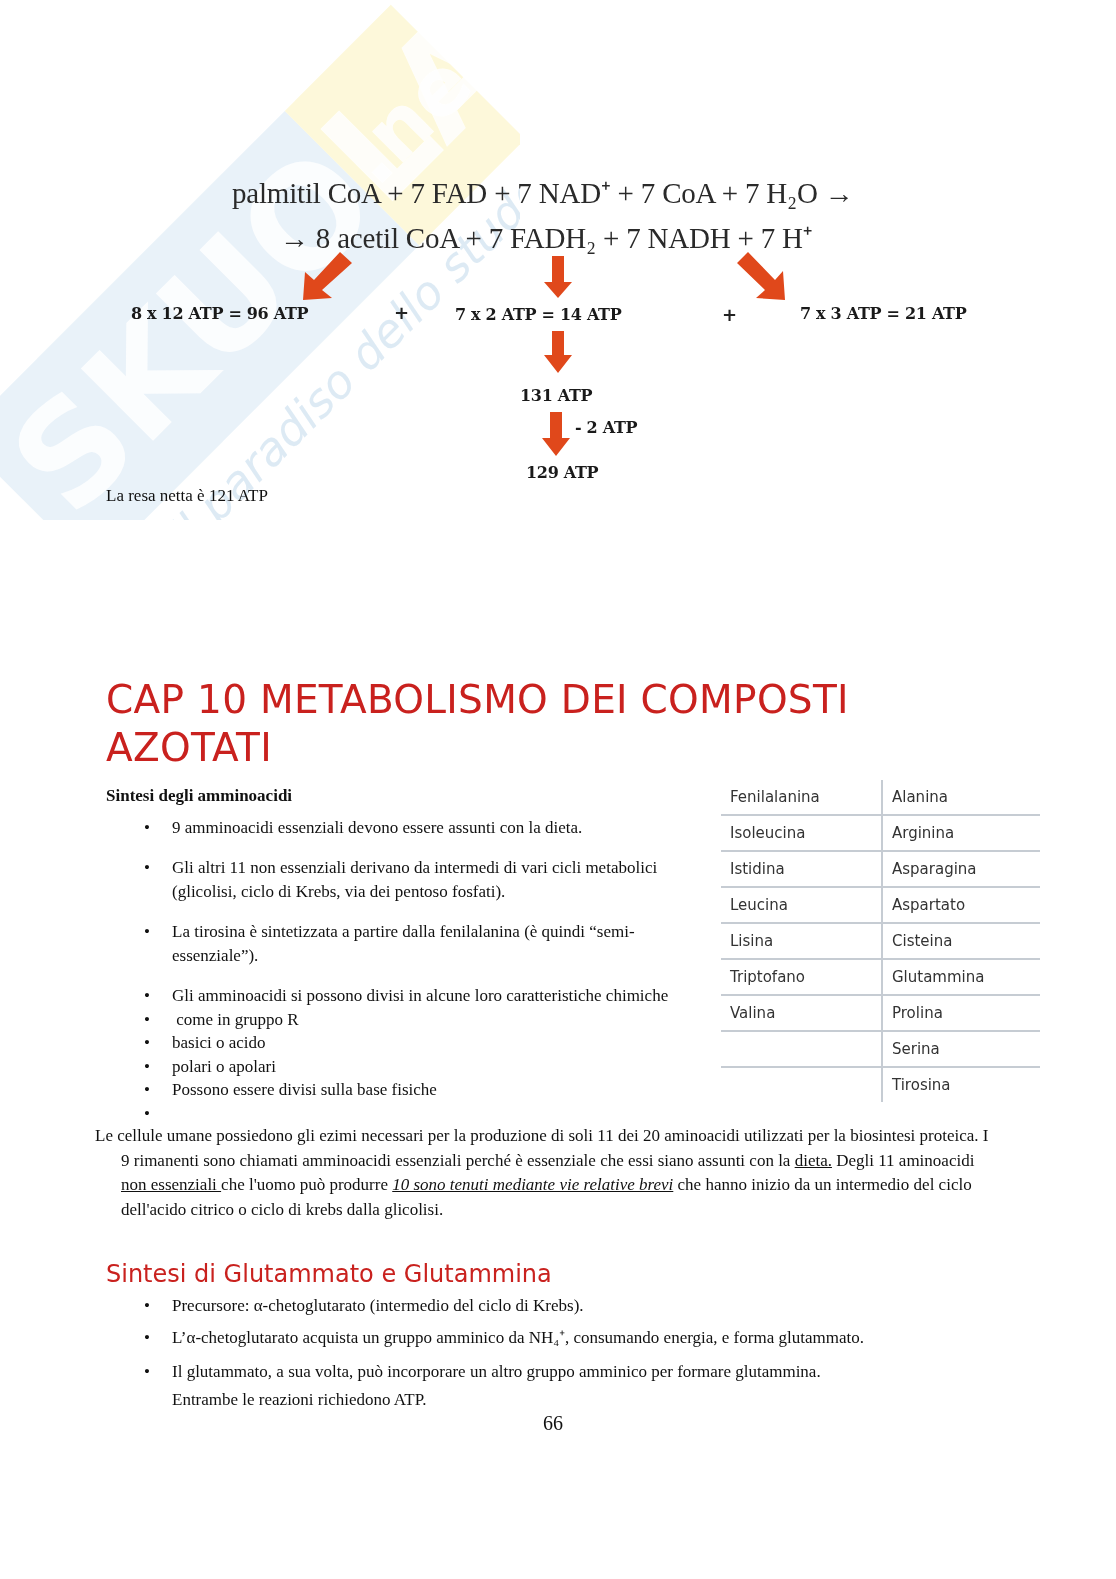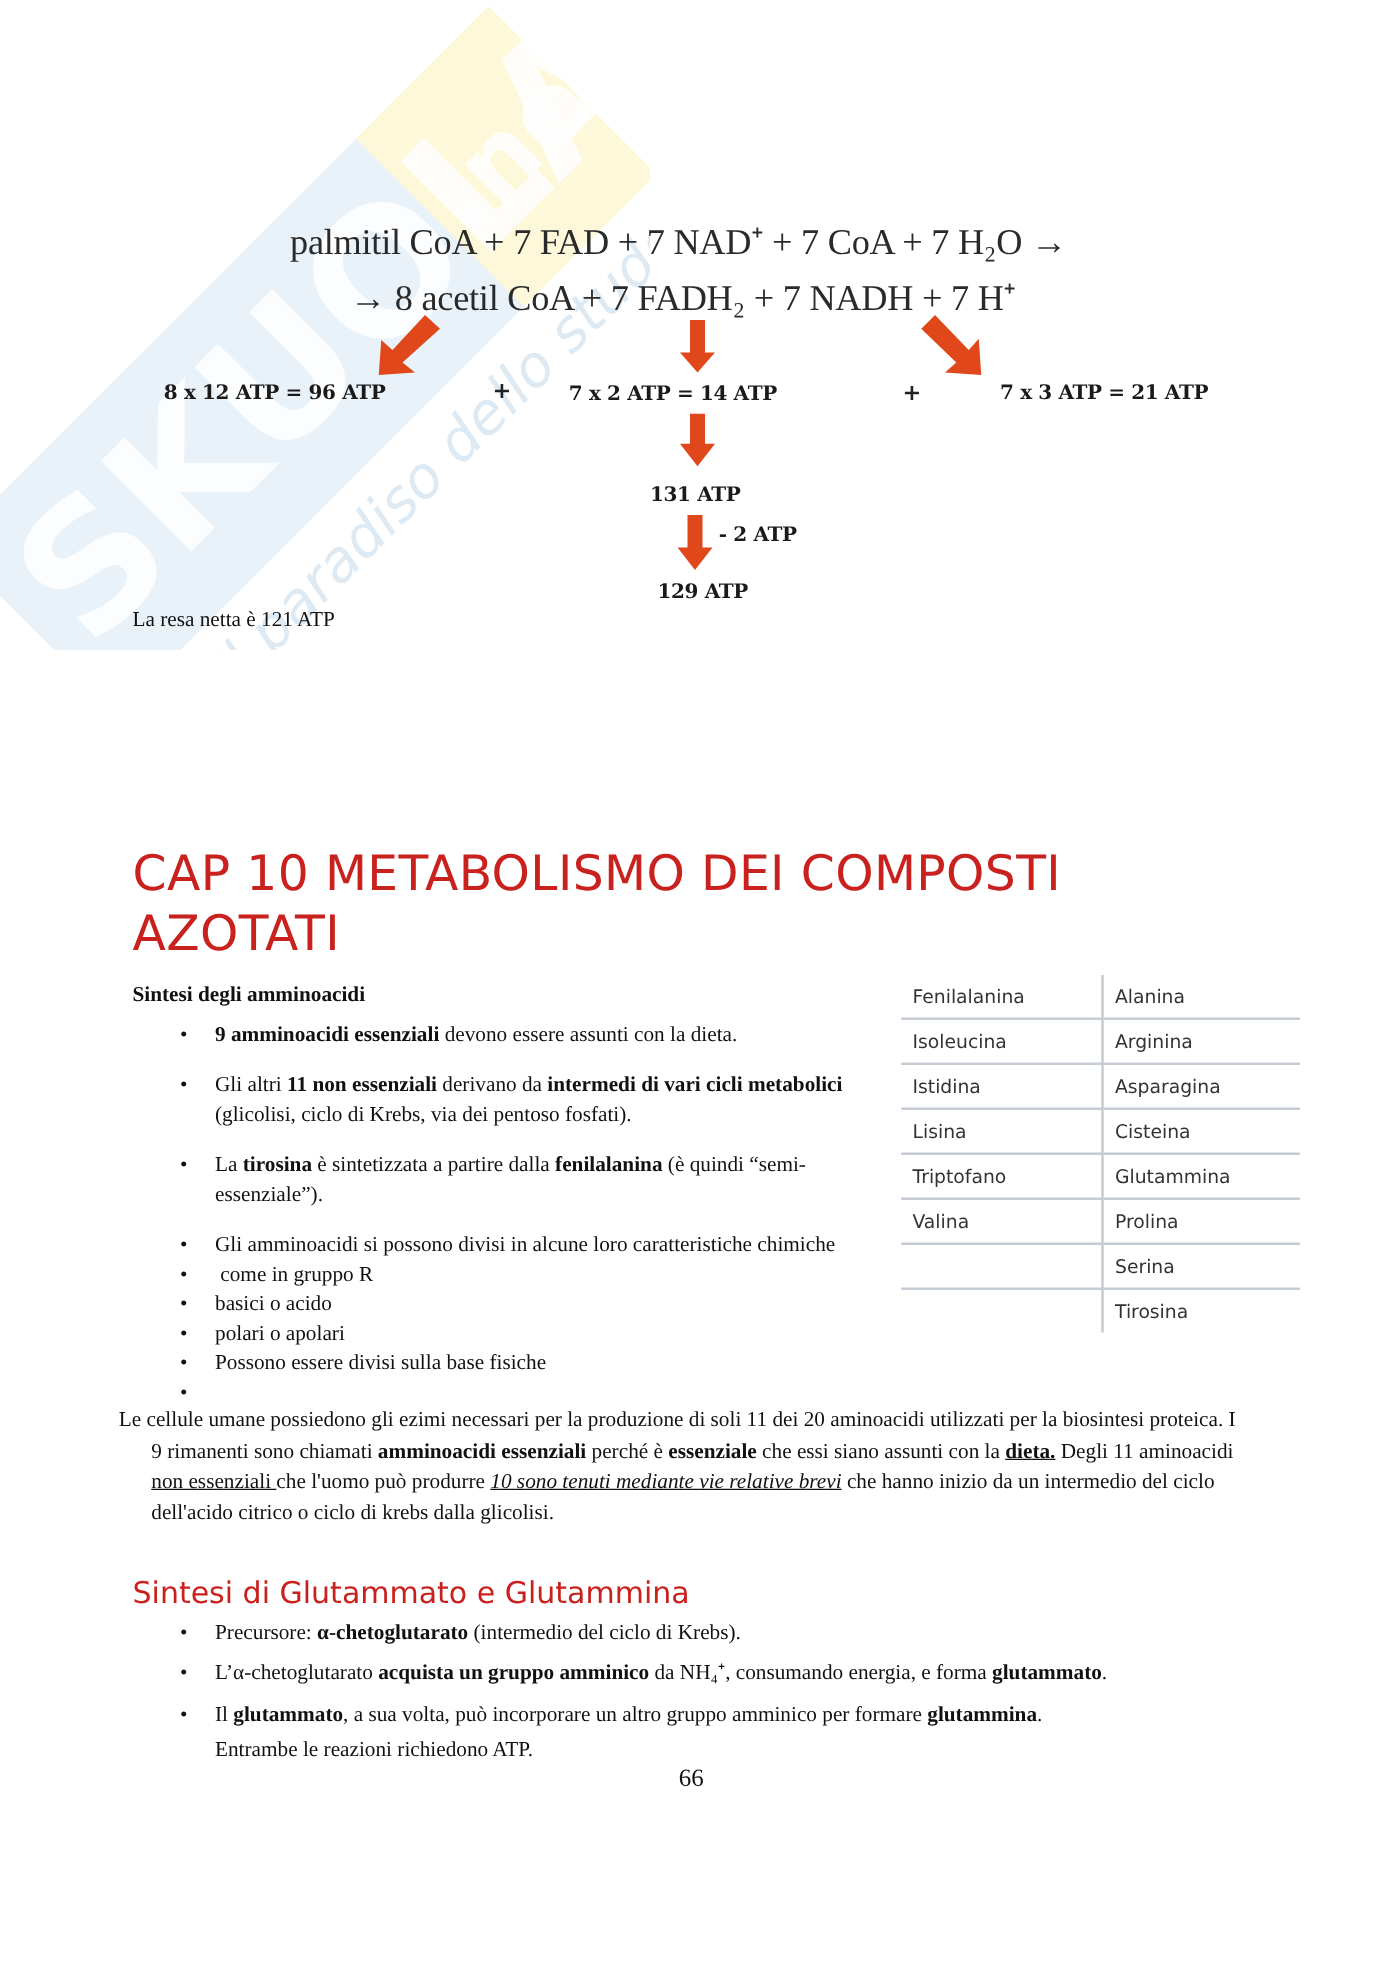--- a/index.html
+++ b/index.html
@@ -9,21 +9,21 @@
   .abs { position:absolute; }
   .eq { font-family:"Liberation Serif", serif; font-size:29px; color:#2a2a2a; white-space:nowrap; letter-spacing:-0.2px; }
   .atp { font-family:"DejaVu Serif", serif; font-weight:bold; font-size:16px; color:#1a1a1a; white-space:nowrap; letter-spacing:-0.3px; }
   .plus { font-family:"DejaVu Sans", sans-serif; font-weight:bold; font-size:18px; color:#222; }
   .body-txt { font-size:17px; line-height:24px; }
   .h1 { font-family:"DejaVu Sans", sans-serif; color:#c9211e; font-size:39px; line-height:48px; font-weight:normal; letter-spacing:0.3px; }
   .h2 { font-family:"DejaVu Sans", sans-serif; color:#c9211e; font-size:24px; font-weight:normal; }
   ul.bul { list-style:none; margin:0; padding:0; }
   ul.bul li { position:relative; padding-left:66px; }
   ul.bul li::before { content:"•"; position:absolute; left:38px; top:0; font-size:17px; }
-  b { font-weight:bold; }
+  b { font-weight:normal; }
   u { text-decoration:underline; }
   table.aa { border-collapse:collapse; font-family:"DejaVu Sans", sans-serif; font-size:15px; color:#333; }
   table.aa td, table.aa th { height:34px; padding:0 0 0 9px; text-align:left; border-bottom:2px solid #c6ccd3; }
   table.aa th { background:#dbe2e8; font-weight:bold; color:#333; border-bottom:2px solid #b8c0c8; }
   table.aa .c1 { width:151px; border-right:2px solid #c6ccd3; }
   table.aa .c2 { width:148px; }
   .pageno { font-size:20px; }
 </style>
 </head>
 <body>
@@ -111,20 +111,24 @@
       </tr>
   <tr>
         <td class="c1">Isoleucina</td>
         <td class="c2">Arginina</td>
       </tr>
   <tr>
         <td class="c1">Istidina</td>
         <td class="c2">Asparagina</td>
       </tr>
   <tr>
+        <td class="c1">Leucina</td>
+        <td class="c2">Aspartato</td>
+      </tr>
+  <tr>
         <td class="c1">Lisina</td>
         <td class="c2">Cisteina</td>
       </tr>
   <tr>
         <td class="c1">Triptofano</td>
         <td class="c2">Glutammina</td>
       </tr>
   <tr>
         <td class="c1">Valina</td>
         <td class="c2">Prolina</td>

